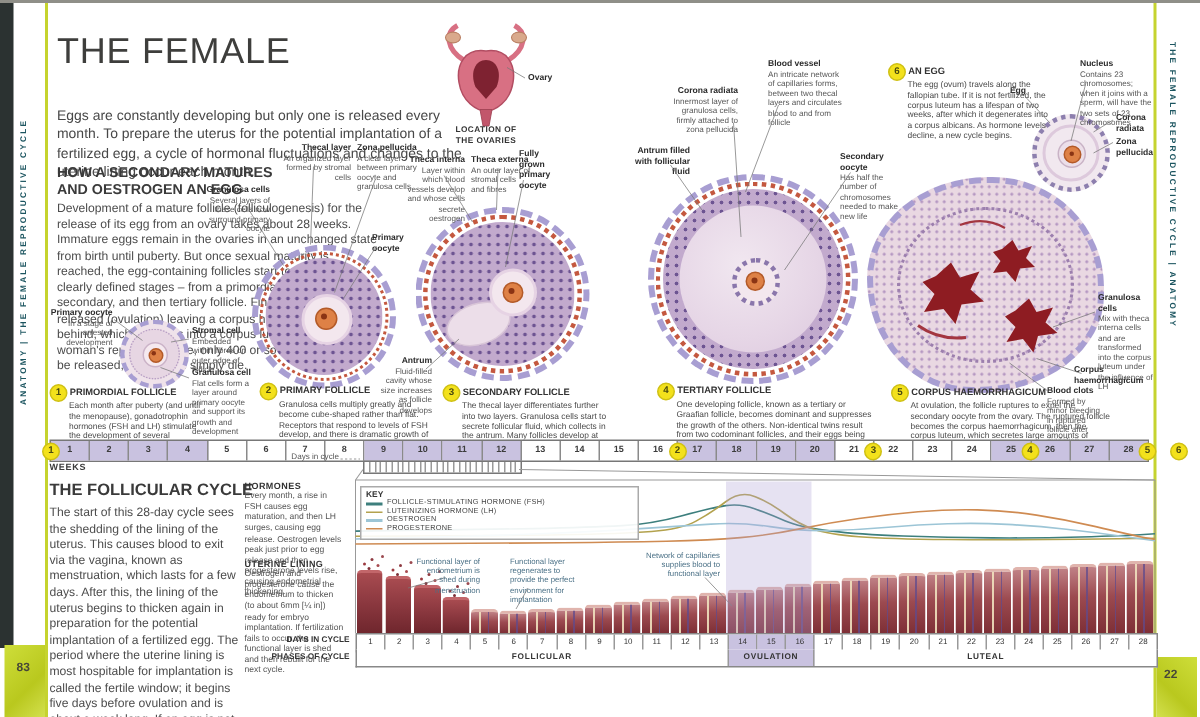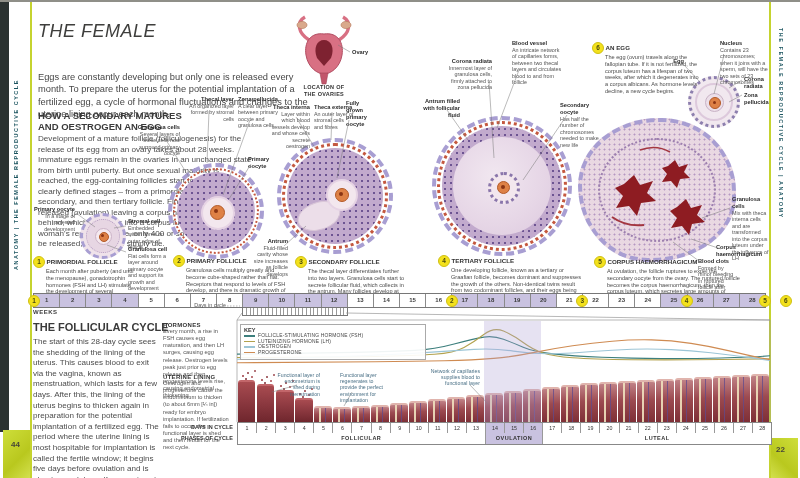--- a/index.html
+++ b/index.html
@@ -10,21 +10,21 @@
   #top-edge{left:0;top:0;width:800px;height:2px;background:#8f8f88;}
   #spine{left:0;top:2px;width:9px;height:430px;background:#2b3231;}
   #lime-rule-left{left:30px;top:2px;width:2px;height:476px;background:#c5d32f;}
   #lime-rule-right{left:769px;top:2px;width:2px;height:476px;background:#c5d32f;}
   #corner-left{left:3px;top:430px;width:27px;height:48px;background:linear-gradient(135deg,#cede3a,#b9c81e 60%,#d3e04e);}
   #corner-right{left:771px;top:438px;width:27px;height:40px;background:linear-gradient(225deg,#cede3a,#b9c81e 60%,#d3e04e);}
   .pagenum{font-size:8px;font-weight:bold;color:#474738;}
   .sidetab{font-size:5.5px;font-weight:bold;letter-spacing:1.5px;color:#1c5560;writing-mode:vertical-rl;}
   .sidetab.flip{transform:rotate(180deg);}
   
-  #title{left:38px;top:22px;font-size:18px;line-height:1.07;color:#3e3e3c;letter-spacing:.5px;font-style:italic;}
+  #title{left:38px;top:22px;font-size:24px;line-height:1.07;color:#3e3e3c;letter-spacing:.5px;}
   #intro{left:38px;top:71px;width:276px;font-size:9.3px;line-height:1.33;color:#474747;}
   #fol-head{left:38px;top:110px;font-size:9.5px;font-weight:bold;color:#3a3a3a;line-height:1.2;}
   #fol-body{left:38px;top:134px;width:214px;font-size:8.1px;line-height:1.3;color:#4c4c4c;}
   
   .fol{position:absolute;border-radius:50%;}
   .ring{position:absolute;border-radius:50%;}
   .dots{background-image:radial-gradient(circle,#6d5492 1px,rgba(0,0,0,0) 1.5px);background-size:6px 6px;background-color:#c2aacd;}
   .dots-lt{background-image:radial-gradient(circle,#b598c2 .8px,rgba(0,0,0,0) 1.2px);background-size:5px 5px;background-color:#e9d8e2;}
   
   .lab{position:absolute;font-size:5.4px;line-height:1.2;color:#555;}
@@ -85,21 +85,21 @@
 </style>
 </head>
 <body>
 
 <div class="abs" id="top-edge"></div>
 <div class="abs" id="spine"></div>
 <div class="abs" id="lime-rule-left"></div>
 <div class="abs" id="lime-rule-right"></div>
 <div class="abs" id="corner-left"></div>
 <div class="abs" id="corner-right"></div>
-<div class="abs pagenum" style="left:11px;top:440px;">44</div>
+<div class="abs pagenum" style="left:11px;top:440px;">83</div>
 <div class="abs pagenum" style="left:776px;top:445px;">22</div>
 <div class="abs sidetab flip" style="left:13px;top:70px;height:200px;">ANATOMY  |  THE FEMALE REPRODUCTIVE CYCLE</div>
 <div class="abs sidetab" style="left:778px;top:28px;height:300px;">THE FEMALE REPRODUCTIVE CYCLE  |  ANATOMY</div>
 
 <div class="abs" id="title">
   <div>THE FEMALE</div>
 </div>
 <div class="abs" id="intro">Eggs are constantly developing but only one is released every month. To prepare the uterus for the potential implantation of a fertilized egg, a cycle of hormonal fluctuations and changes to the uterine lining occur each month.</div>
 <div class="abs" id="fol-head">
   <div>HOW A SECONDARY MATURES</div>

